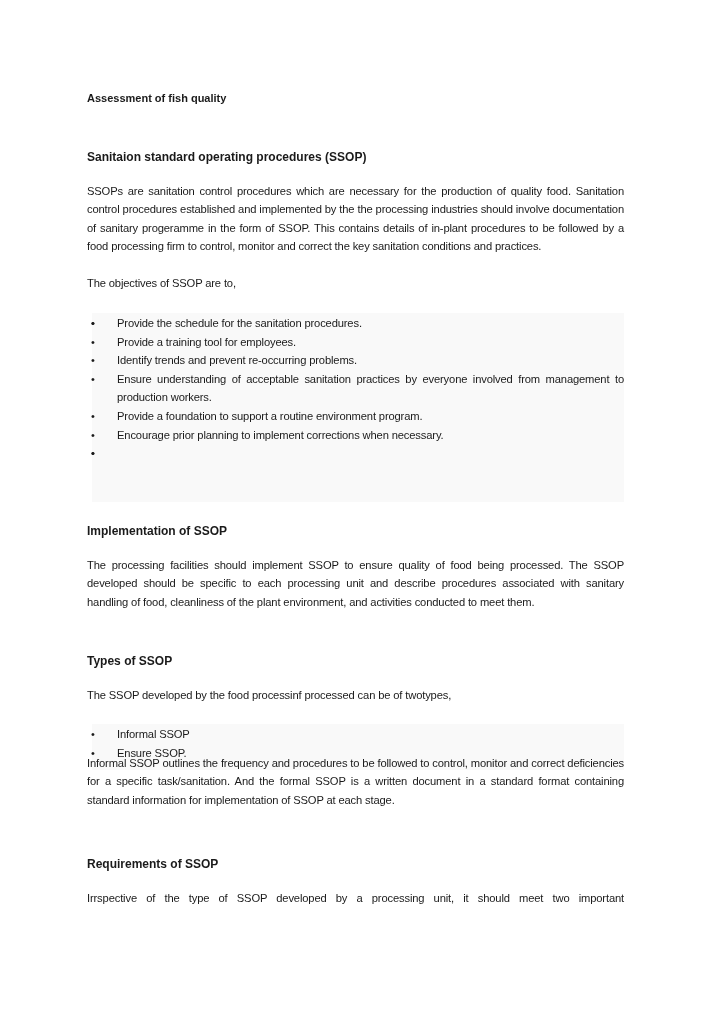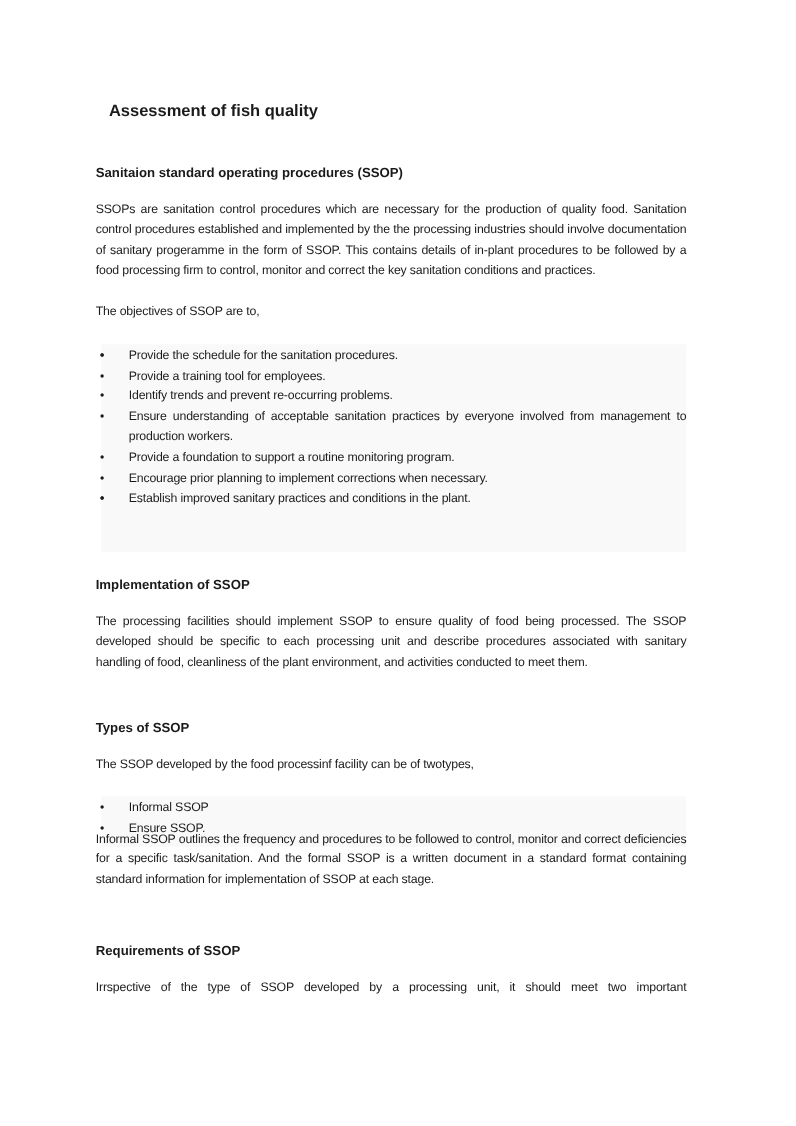--- a/index.html
+++ b/index.html
@@ -17,22 +17,22 @@
     }
     .page {
       position: absolute;
       left: 87px;
       top: 0;
       width: 537px;
     }
     .title {
       position: absolute;
       top: 92px;
-      left: 12px;
-      font-size: 15px;
+      left: 0;
+      font-size: 11px;
       font-weight: bold;
       white-space: nowrap;
       margin: 0;
     }
     .heading {
       position: absolute;
       left: 0;
       font-size: 12px;
       font-weight: bold;
       white-space: nowrap;
@@ -93,33 +93,33 @@
   <p class="para" style="top:274px;">The objectives of SSOP are to,</p>
 
   <div class="bullet-box" style="top:313px; height:189px;"></div>
 
   <ul class="bullet-list" style="top:314px;">
     <li><span class="bullet-dot">•</span></li>
     <li><span class="bullet-dot">•</span><span>Provide the schedule for the sanitation procedures.</span></li>
     <li><span class="bullet-dot">•</span><span>Provide a training tool for employees.</span></li>
     <li><span class="bullet-dot">•</span><span>Identify trends and prevent re-occurring problems.</span></li>
     <li><span class="bullet-dot">•</span><span>Ensure understanding of acceptable sanitation practices by everyone involved from management to production workers.</span></li>
-    <li><span class="bullet-dot">•</span><span>Provide a foundation to support a routine monitoring program.</span></li>
+    <li><span class="bullet-dot">•</span><span>Provide a foundation to support a routine environment program.</span></li>
     <li><span class="bullet-dot">•</span><span>Encourage prior planning to implement corrections when necessary.</span></li>
     <li><span class="bullet-dot">•</span></li>
-    <li><span class="bullet-dot">•</span><span>Establish improved sanitary practices and conditions in the plant.</span></li>
+    <li><span class="bullet-dot">•</span></li>
   </ul>
 
   <h2 class="heading" style="top:524px;">Implementation of SSOP</h2>
 
   <p class="para lastline-left" style="top:556px;">The processing facilities should implement SSOP to ensure quality of food being processed. The SSOP developed should be specific to each processing unit and describe procedures associated with sanitary handling of food, cleanliness of the plant environment, and activities conducted to meet them.</p>
 
   <h2 class="heading" style="top:654px;">Types of SSOP</h2>
 
-  <p class="para" style="top:686px;">The SSOP developed by the food processinf facility can be of twotypes,</p>
+  <p class="para" style="top:686px;">The SSOP developed by the food processinf processed can be of twotypes,</p>
 
   <div class="bullet-box" style="top:724px; height:46px;"></div>
 
   <ul class="bullet-list" style="top:725px;">
     <li><span class="bullet-dot">•</span><span>Informal SSOP</span></li>
     <li><span class="bullet-dot">•</span><span>Ensure SSOP.</span></li>
   </ul>
 
   <p class="para lastline-left" style="top:754px;">Informal SSOP outlines the frequency and procedures to be followed to control, monitor and correct deficiencies for a specific task/sanitation. And the formal SSOP is a written document in a standard format containing standard information for implementation of SSOP at each stage.</p>
 

